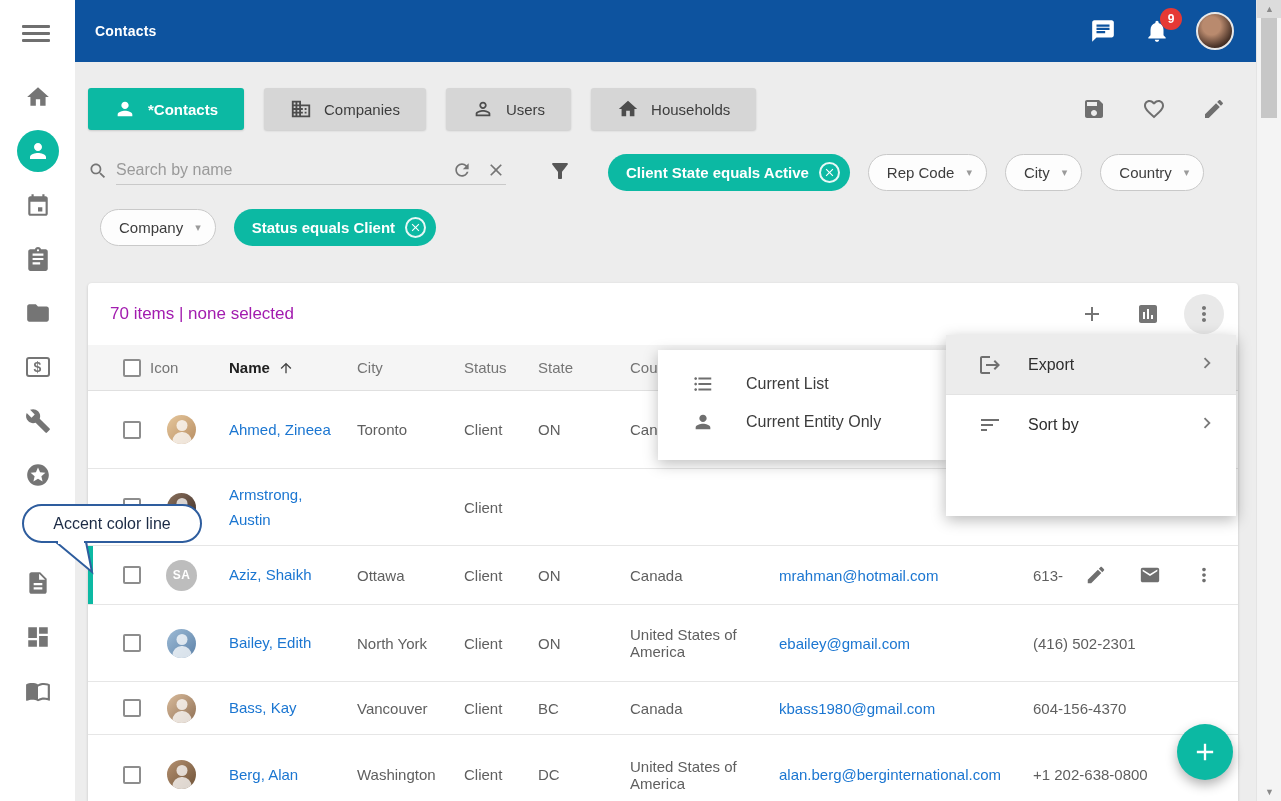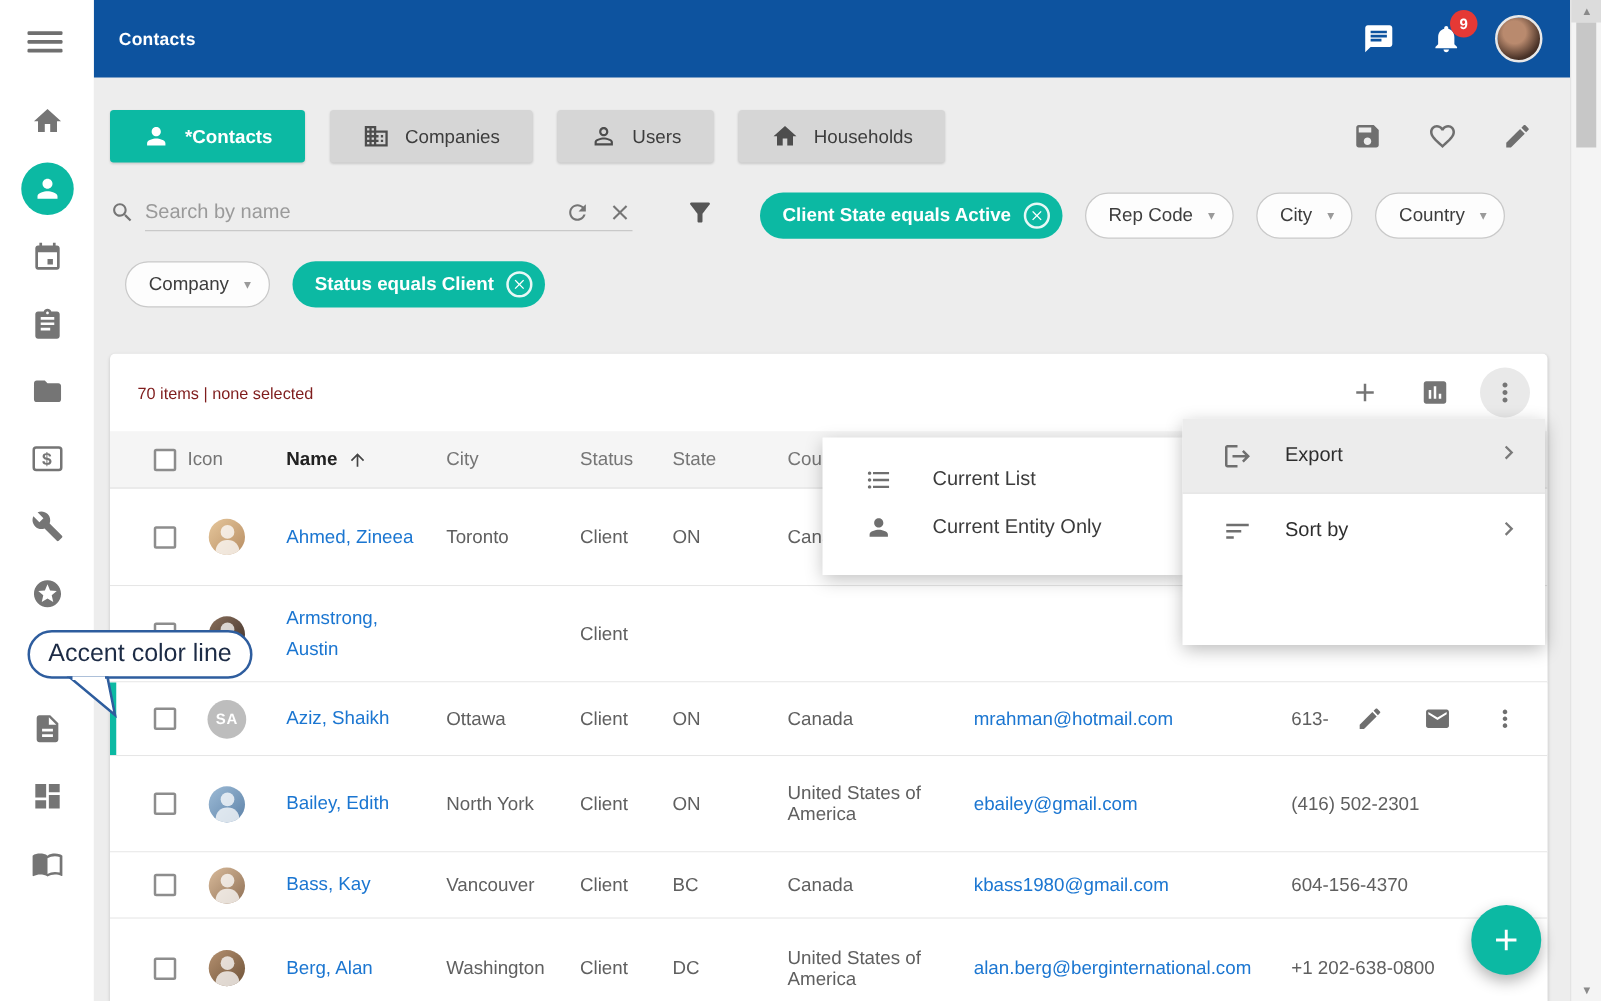--- a/index.html
+++ b/index.html
@@ -60,21 +60,21 @@
   .chip.outlined .caret { margin-left:12px; color:#9a9a9a; font-size:11px; }
   .chip.teal { background:var(--teal); color:#ffffff; font-weight:bold; padding:0 10px 0 18px; }
   .chip-x { margin-left:10px; width:21px; height:21px; border-radius:50%; border:2px solid rgba(255,255,255,.9);
             display:flex; align-items:center; justify-content:center; }
   .chip-x svg { width:13px; height:13px; fill:#ffffff; }
 
   
   .card { position:absolute; left:13px; top:221px; width:1150px; height:518px; background:#ffffff; border-radius:4px 4px 0 0;
           box-shadow:0 1px 3px rgba(0,0,0,.18); overflow:hidden; }
   .card-toolbar { height:62px; display:flex; align-items:center; padding:0 14px 0 22px; }
-  .summary { font-size:13px; color:#7f1d1d; }
+  .summary { font-size:17px; color:#a21caf; }
   .card-tools { margin-left:auto; display:flex; align-items:center; gap:16px; }
   .tool-btn { width:40px; height:40px; border-radius:50%; display:flex; align-items:center; justify-content:center; cursor:pointer; }
   .tool-btn svg { width:24px; height:24px; fill:#757575; }
   .tool-btn.pressed { background:#e9e9e9; }
 
   .grid { display:grid; grid-template-columns:62px 79px 128px 107px 74px 92px 149px 254px 1fr; align-items:center; }
   .header-row { height:46px; background:#f5f5f5; border-bottom:1px solid #e0e0e0; color:#757575; font-size:15px; }
   .header-row .col-name { color:#212121; font-weight:bold; display:flex; align-items:center; gap:8px; }
   .header-row .col-name svg { width:16px; height:16px; fill:#444; }
   .checkbox { width:18px; height:18px; border:2px solid #8d8d8d; border-radius:2px; margin-left:35px; cursor:pointer; background:#fff; }
@@ -108,21 +108,21 @@
   .menu-item { height:60px; display:flex; align-items:center; padding:0 18px 0 32px; gap:26px; font-size:16px; color:#2e2e2e;
                border-bottom:1px solid #e3e3e3; cursor:pointer; }
   .menu-item:last-child { border-bottom:none; }
   .menu-item.hl { background:#ececec; }
   .menu-item svg.mi { width:24px; height:24px; fill:#6f6f6f; }
   .menu-item .chev { margin-left:auto; }
   .menu-item .chev svg { width:22px; height:22px; fill:#7a7a7a; }
 
   
   .callout { position:absolute; left:22px; top:504px; width:180px; height:39px; background:#ffffff; border:2px solid #2e5d9e;
-             border-radius:20px; z-index:40; display:flex; align-items:center; justify-content:center; font-size:20px; color:#1c2b45; }
+             border-radius:20px; z-index:40; display:flex; align-items:center; justify-content:center; font-size:16px; color:#1c2b45; }
   .callout-tail { position:absolute; left:50px; top:541px; z-index:41; }
 
   
   .fab { position:absolute; left:1177px; top:724px; width:56px; height:56px; border-radius:50%; background:var(--teal); z-index:25;
          display:flex; align-items:center; justify-content:center; box-shadow:0 5px 12px rgba(0,0,0,.3); cursor:pointer; }
   .fab svg { width:28px; height:28px; fill:#ffffff; }
 
   
   .scrollbar { position:absolute; right:0; top:0; bottom:0; width:25px; background:#f4f4f4; border-left:1px solid #e4e4e4; z-index:50; }
   .sb-arrow { position:absolute; left:0; width:25px; height:18px; display:flex; align-items:center; justify-content:center;

